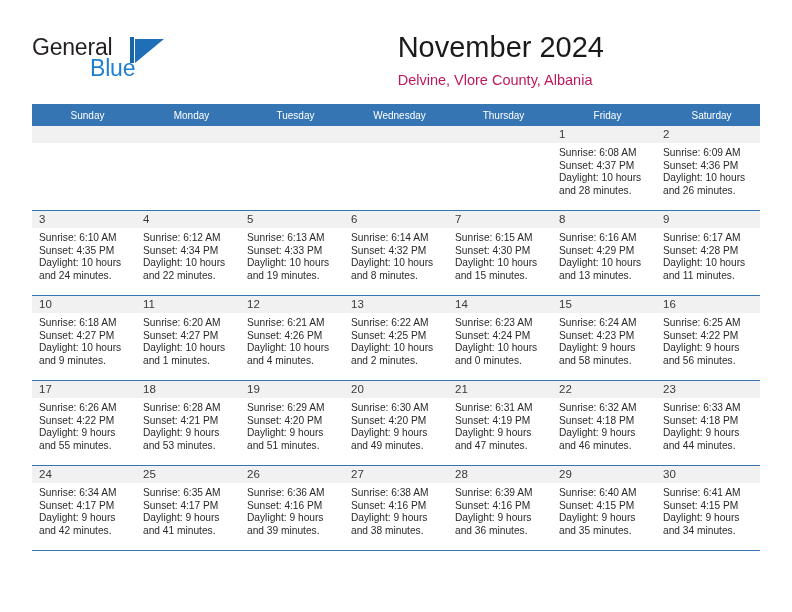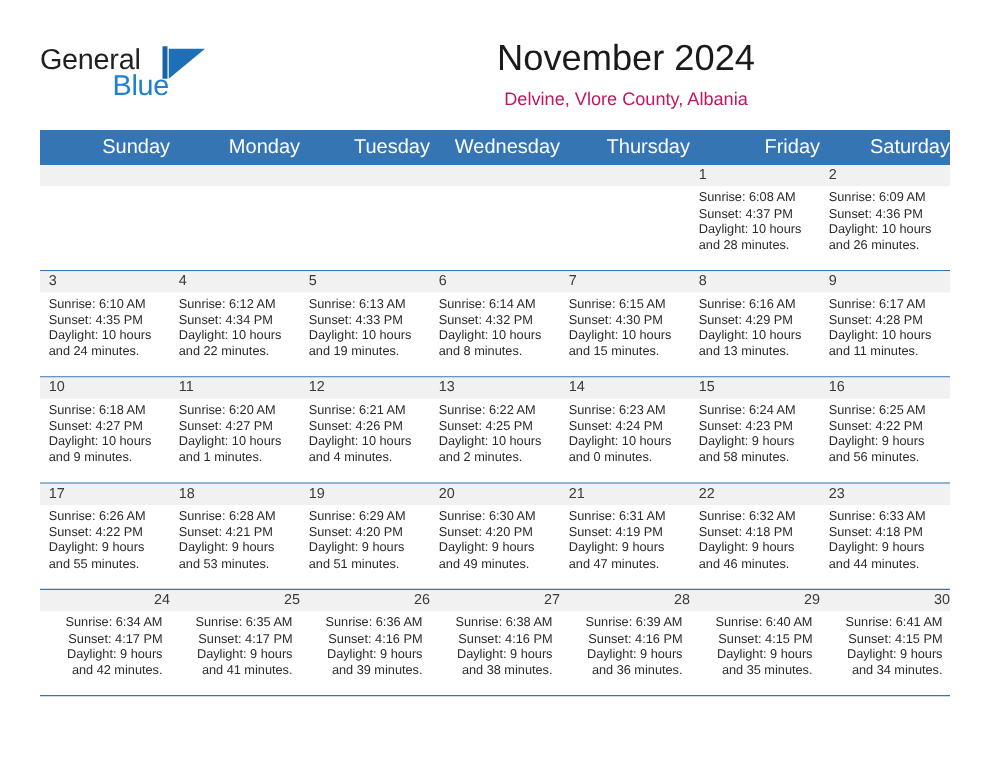--- a/index.html
+++ b/index.html
@@ -77,21 +77,21 @@
     height: 0;
     border-top: 0 solid transparent;
     border-left: 29px solid #1f6fb8;
     border-bottom: 24px solid transparent;
   }
 
   .title-block {
     position: absolute;
     right: 0;
     top: 0;
-    text-align: center;
+    text-align: left;
   }
   .month-title {
     font-size: 29px;
     color: #1a1a1a;
     line-height: 34px;
     font-weight: normal;
     margin: 0;
     white-space: nowrap;
   }
   .location-title {
@@ -107,39 +107,38 @@
     position: absolute;
     left: 32px;
     top: 104px;
     width: 728px;
     border-collapse: collapse;
     table-layout: fixed;
   }
   .calendar th {
     background: #3575b4;
     color: #ffffff;
-    font-size: 16px;
+    font-size: 10px;
     font-weight: normal;
-    text-align: right;
+    text-align: center;
     padding: 5px 0 5px 7px;
     height: 12px;
     vertical-align: middle;
     border: none;
   }
   .calendar td {
     vertical-align: top;
     padding: 0;
     border: none;
     border-bottom: 1.2px solid #3575b4;
     height: 84px;
     background: #ffffff;
   }
   .calendar tr:last-child td {
     border-bottom: 1.2px solid #3575b4;
-    text-align: right;
   }
   .cell-inner {
     position: relative;
     height: 84px;
     box-sizing: border-box;
   }
   .date-band {
     background: #f1f1f1;
     height: 17px;
     line-height: 17px;

